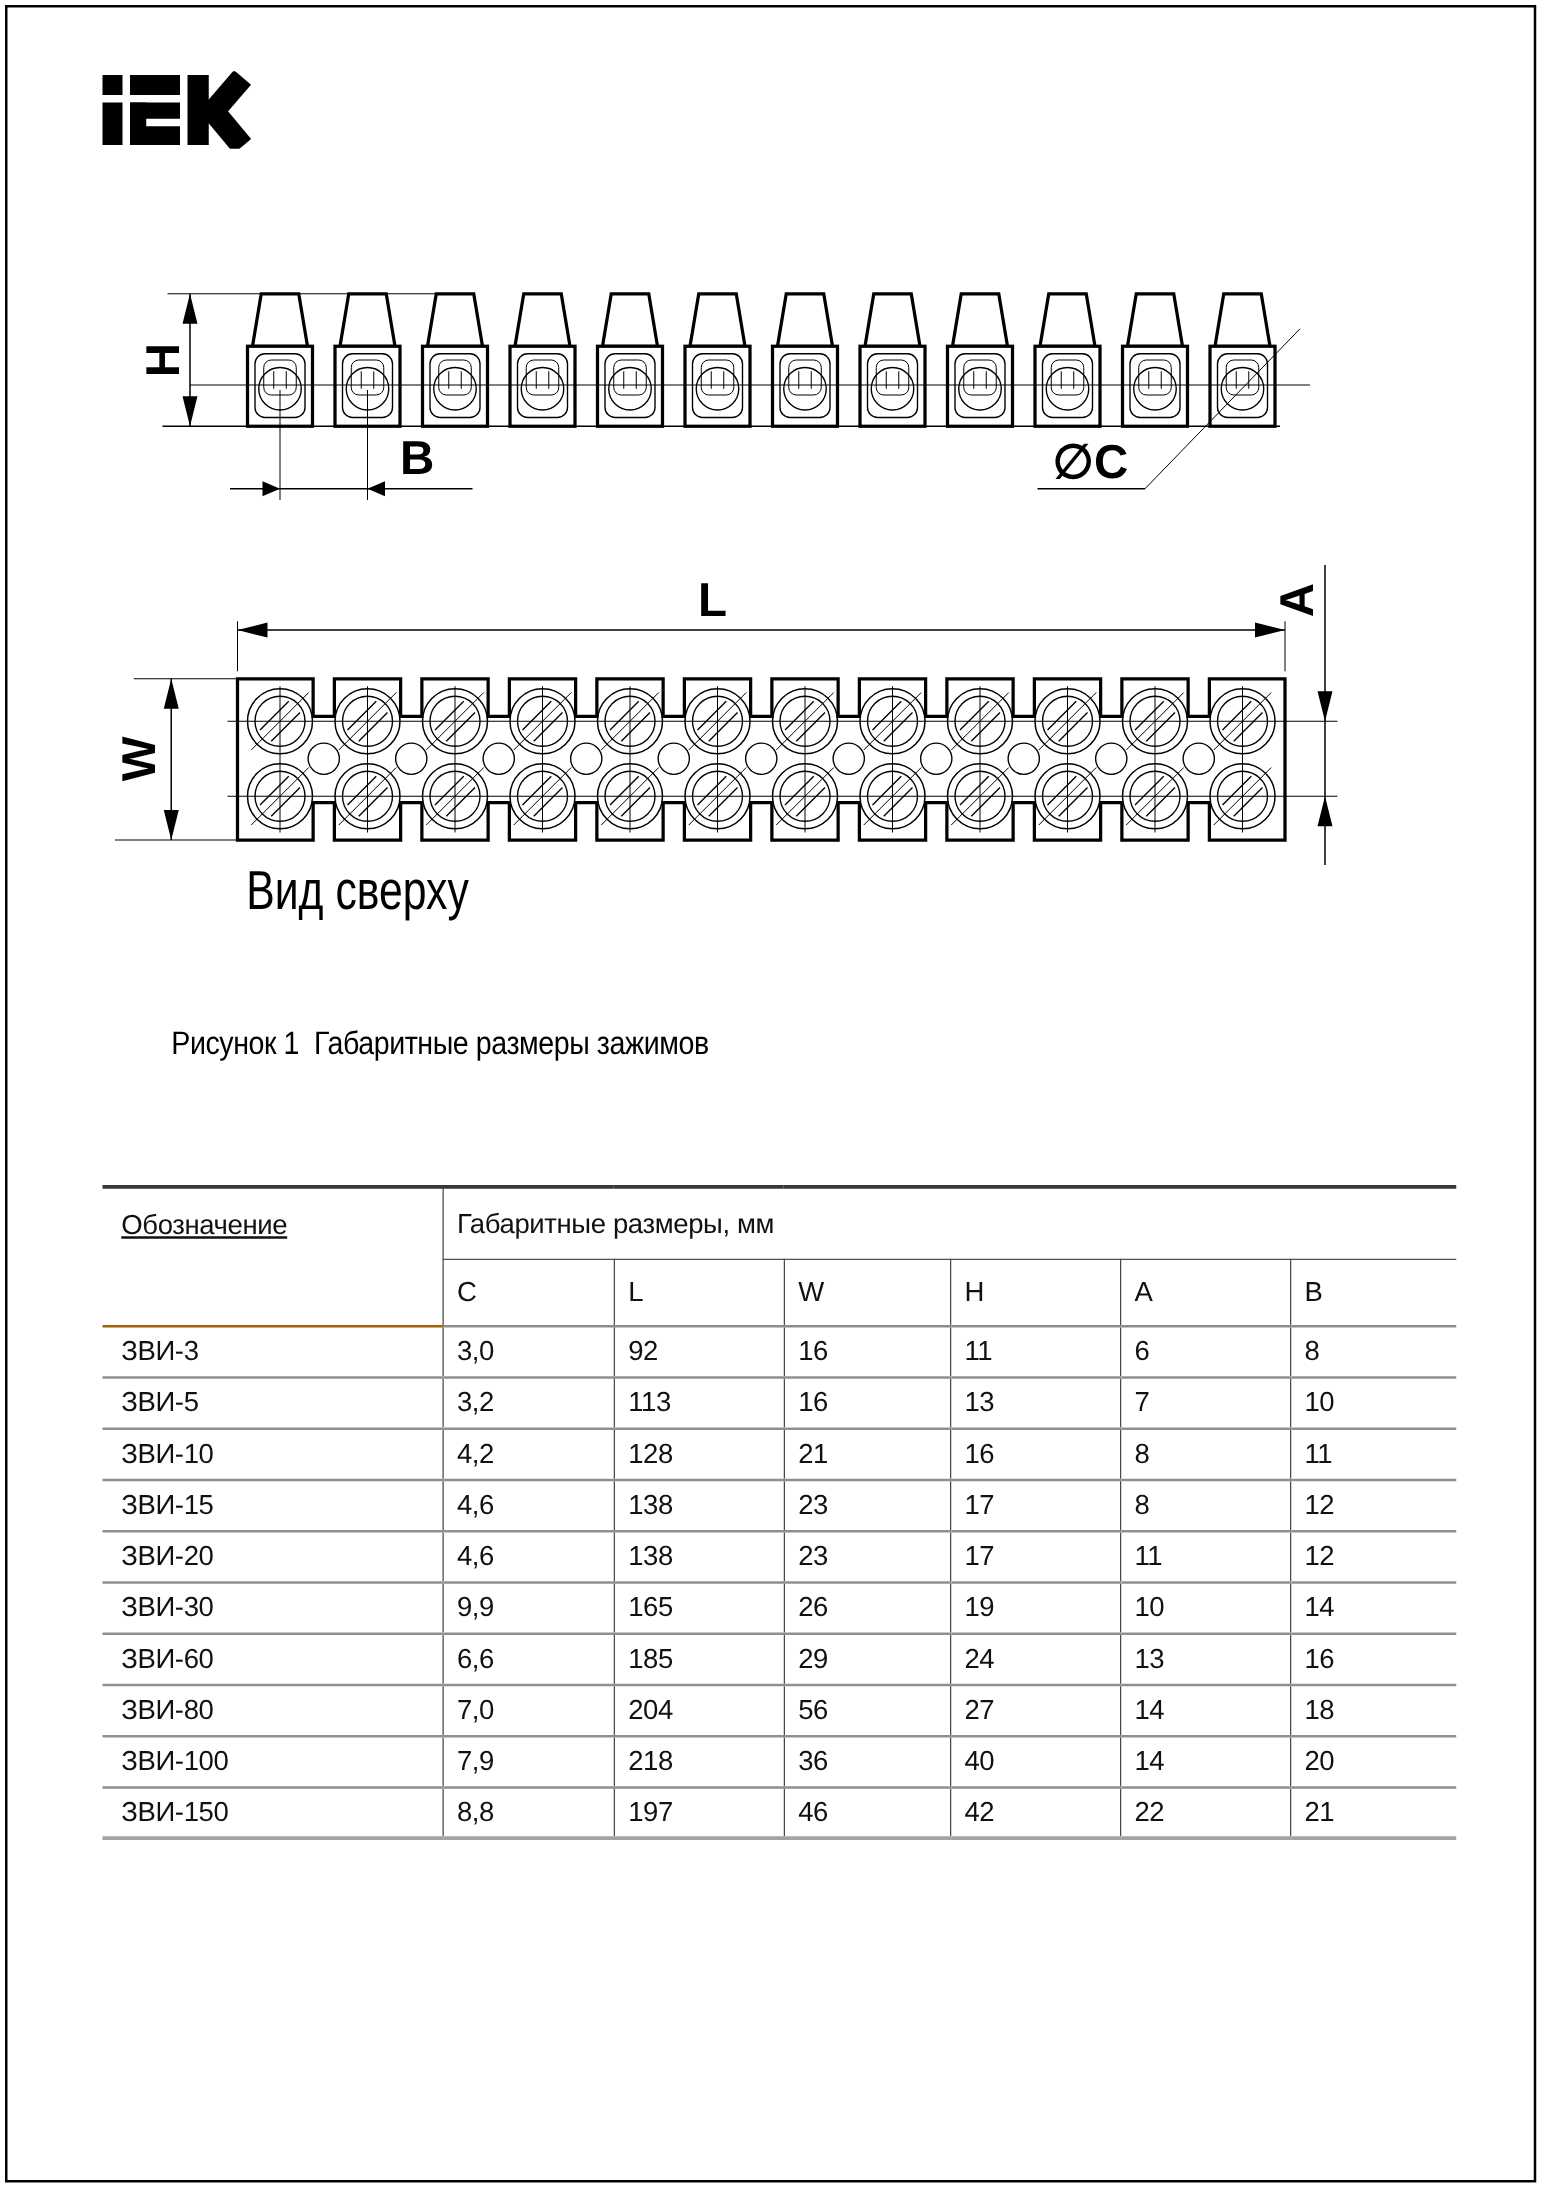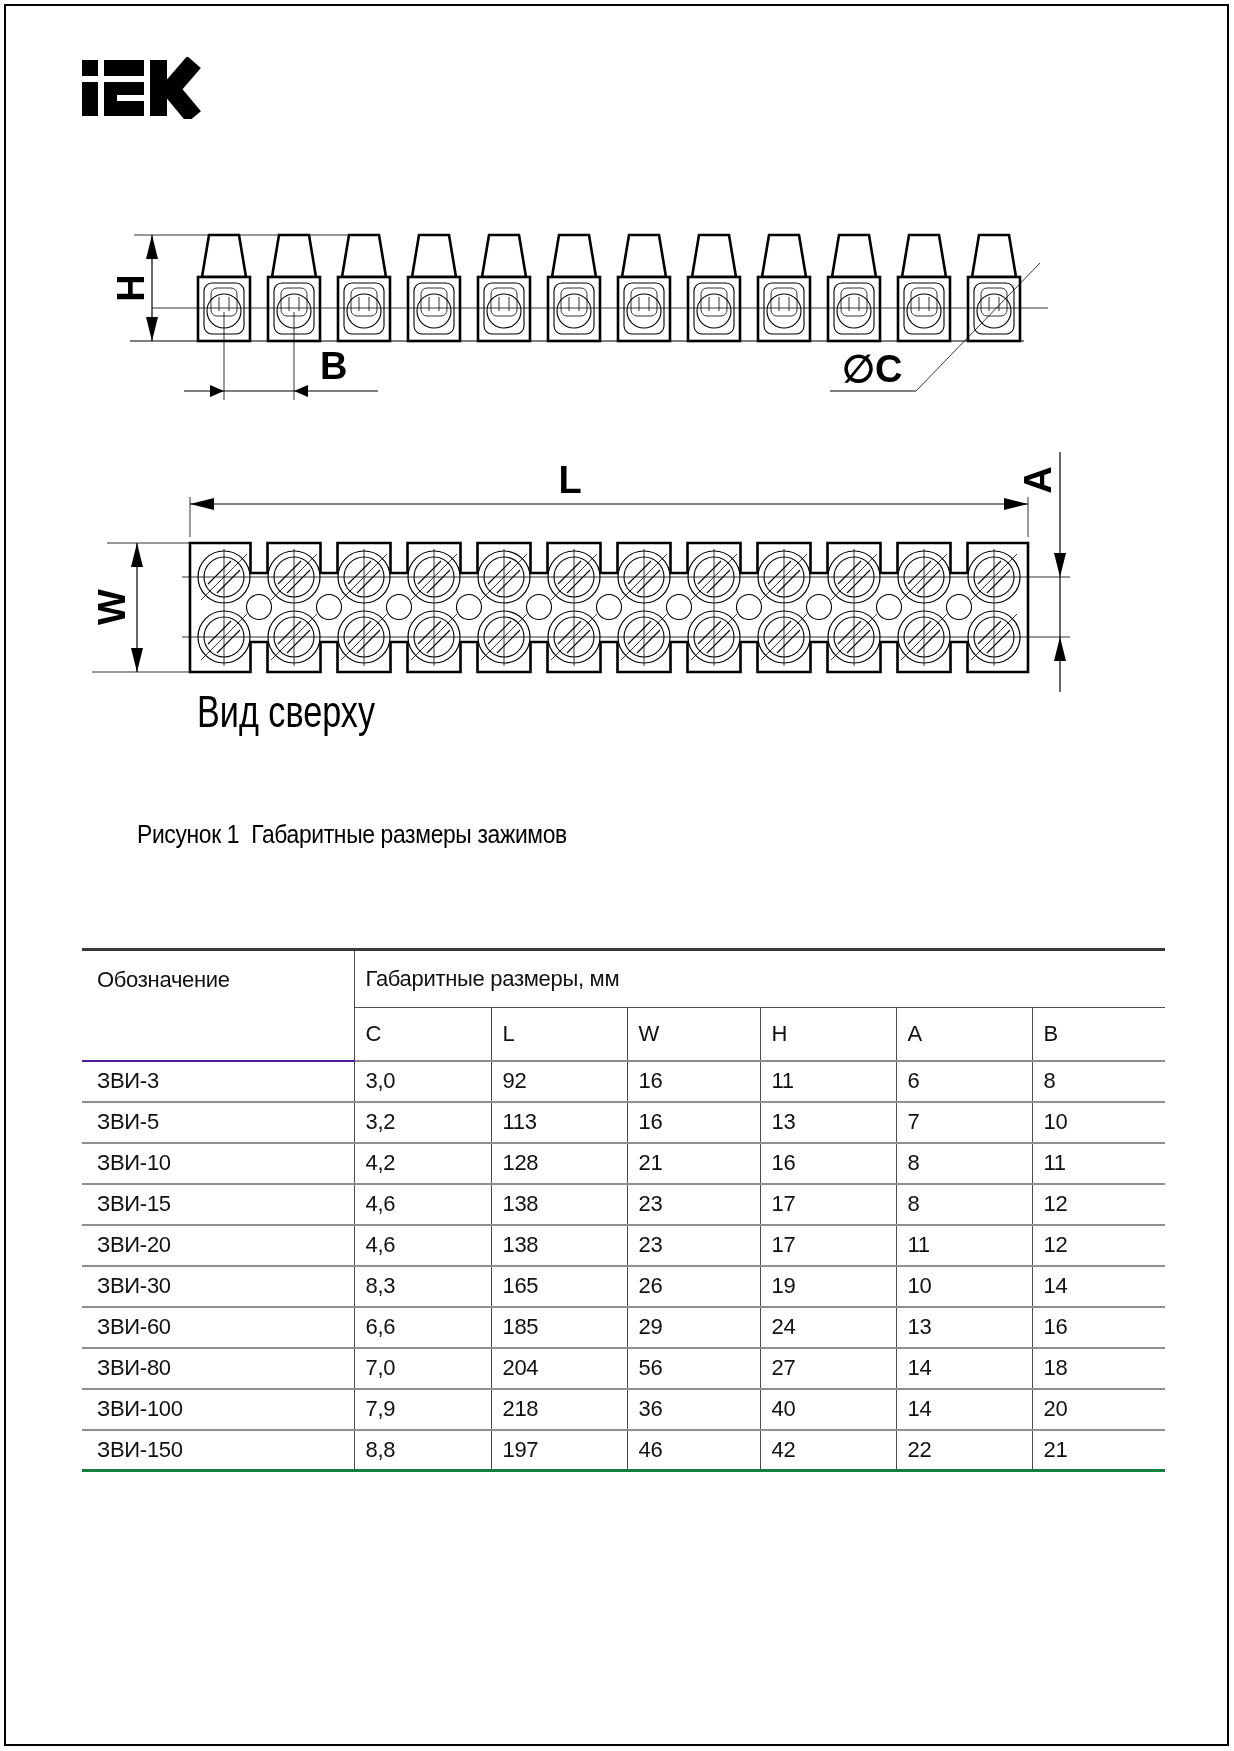--- a/index.html
+++ b/index.html
@@ -26,23 +26,23 @@
              font-size:22px;letter-spacing:-0.3px;color:#111;}
   table.dims td{padding:0 0 0 11px;vertical-align:middle;
                 border-right:1px solid #4a4a4a;overflow:hidden;white-space:nowrap;}
   table.dims td:last-child{border-right:none;}
   table.dims tr.h1{height:58px;}
   table.dims tr.h2{height:53px;}
   table.dims tbody tr{height:41px;}
   table.dims td.c-name{vertical-align:top;padding:16px 0 0 15px;}
   table.dims tr.h1 td.c-group{border-bottom:1px solid #4f4f4f;}
   table.dims tr.h2 td{border-bottom:2px solid #8c8c8c;}
-  table.dims td.c-name{border-bottom:2px solid #4c1d95;}
+  table.dims td.c-name{border-bottom:2px solid #a16207;text-decoration:underline;}
   table.dims tbody td{border-bottom:2px solid #8f8f8f;}
-  table.dims tbody tr:last-child td{border-bottom:3px solid #15803d;}
+  table.dims tbody tr:last-child td{border-bottom:3px solid #a3a3a3;}
   table.dims tbody td:first-child{padding-left:15px;}
 </style>
 </head>
 <body>
 
 <div class="page">
   <div class="page-border"></div>
 
   <svg class="logo" width="130" height="62" viewBox="0 0 130 62" aria-label="iEK">
     <g fill="#000">
@@ -453,21 +453,21 @@
         <td>ЗВИ-20</td>
         <td>4,6</td>
         <td>138</td>
         <td>23</td>
         <td>17</td>
         <td>11</td>
         <td>12</td>
       </tr>
       <tr>
         <td>ЗВИ-30</td>
-        <td>8,3</td>
+        <td>9,9</td>
         <td>165</td>
         <td>26</td>
         <td>19</td>
         <td>10</td>
         <td>14</td>
       </tr>
       <tr>
         <td>ЗВИ-60</td>
         <td>6,6</td>
         <td>185</td>

